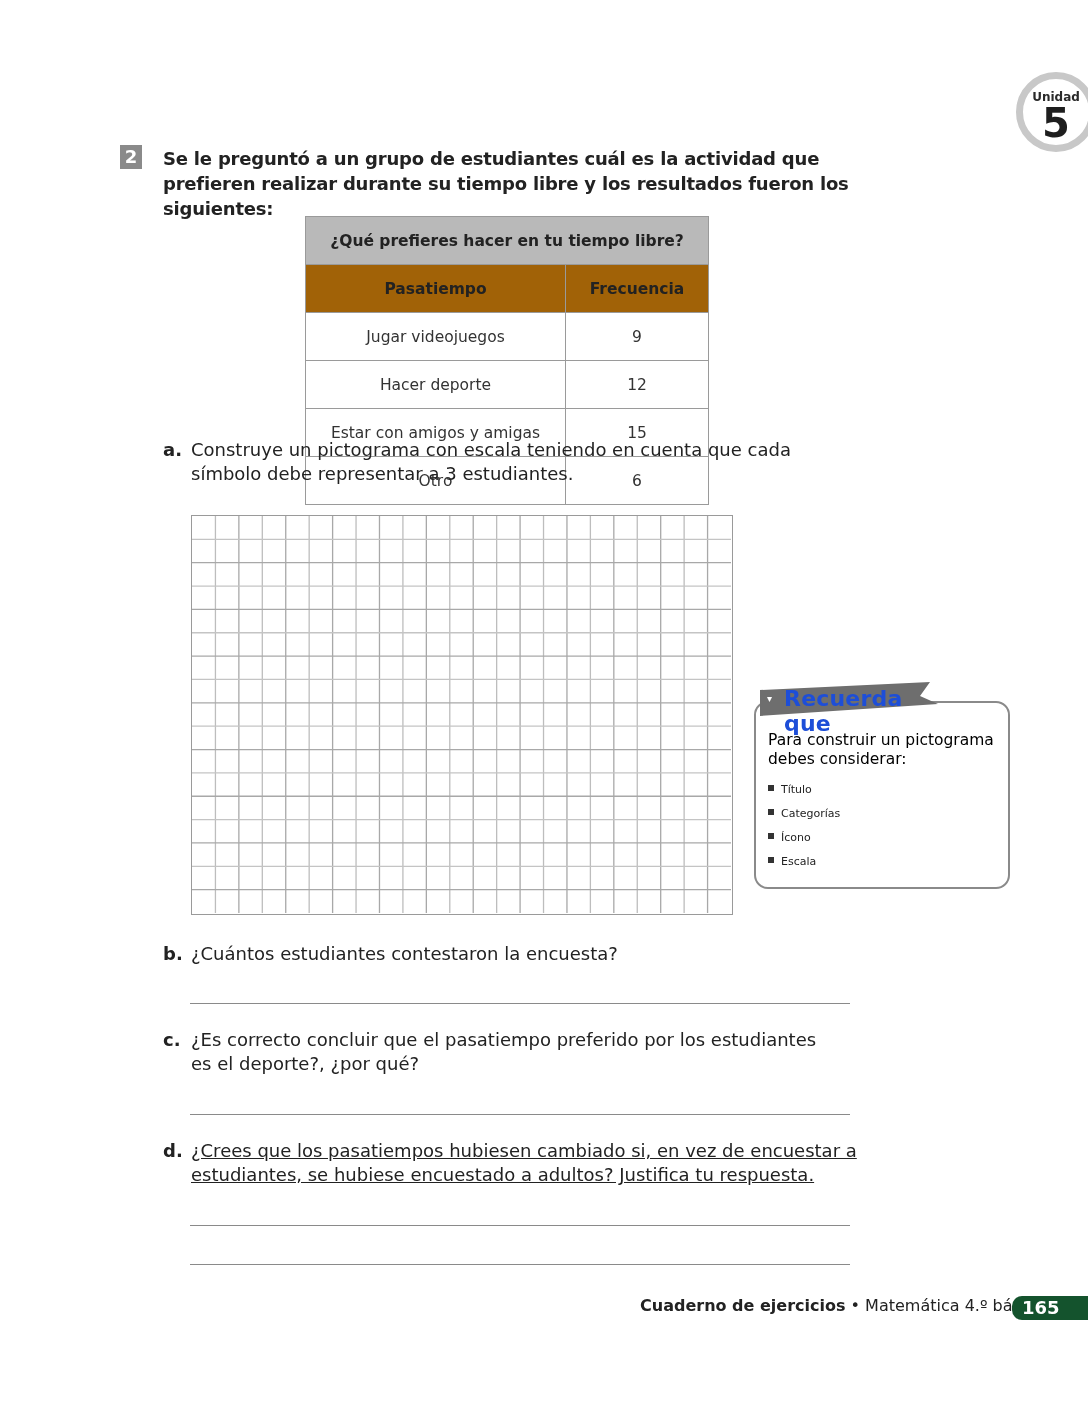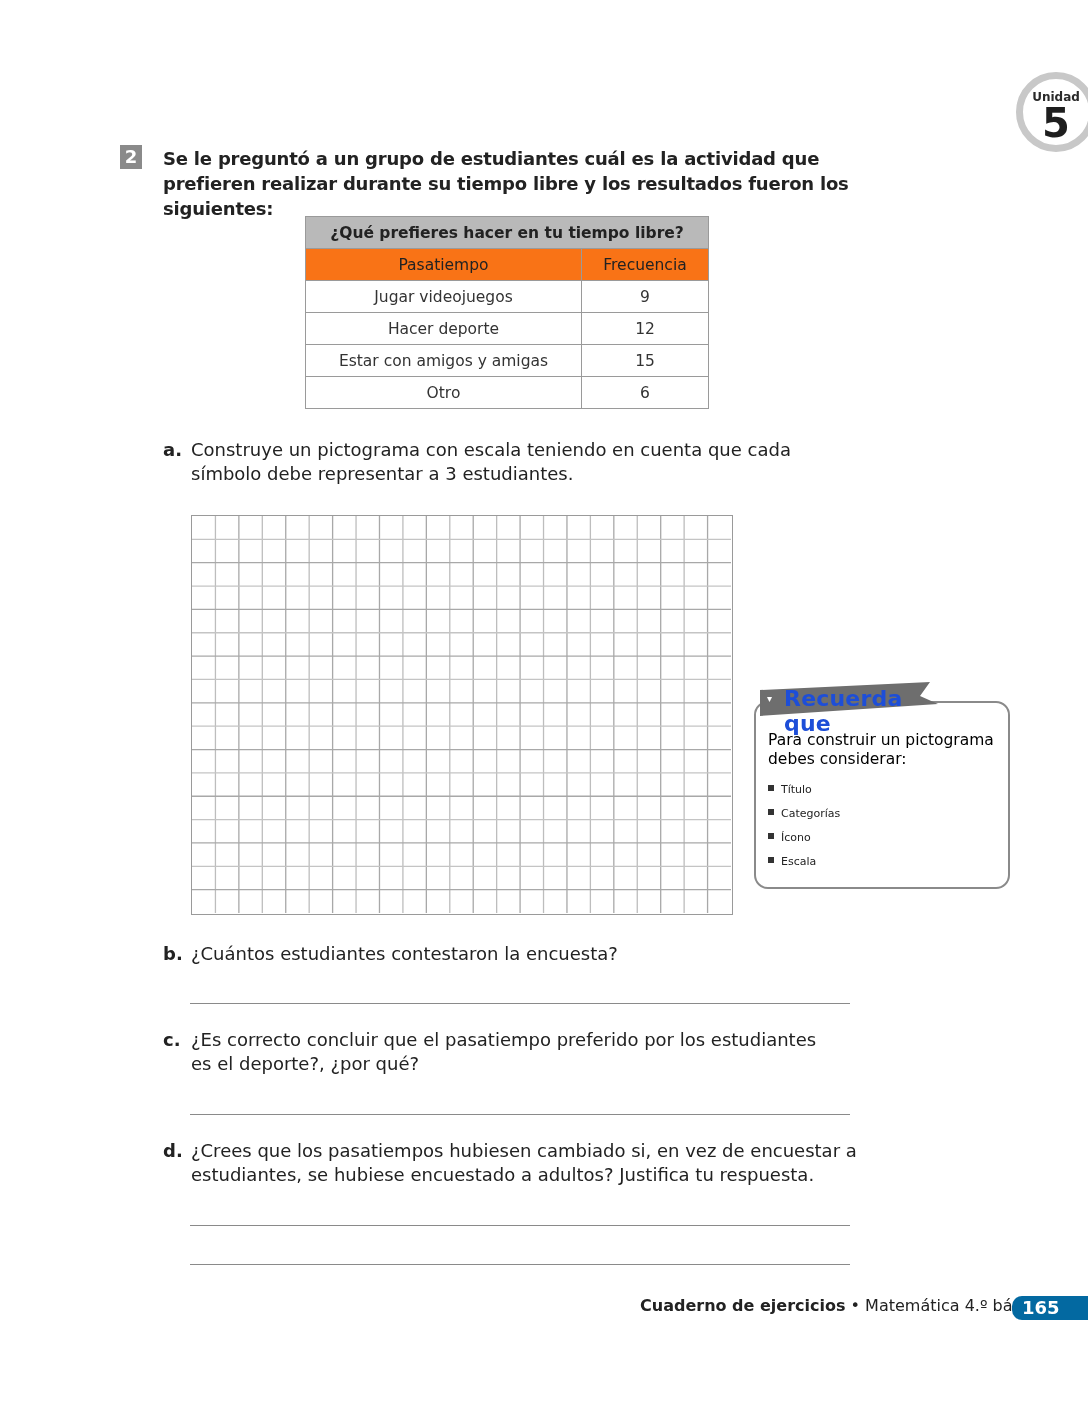--- a/index.html
+++ b/index.html
@@ -13,23 +13,23 @@
   .unit-badge .num { display:block; font-size:40px; font-weight:bold; line-height:38px; color:#1e1e1e; }
 
   .q-num { position:absolute; left:120px; top:145px; width:22px; height:24px;
            background:#8a8a8a; color:#fff; font-weight:bold; font-size:18px;
            text-align:center; line-height:24px; }
   .q-text { position:absolute; left:163px; top:146px; width:720px;
             font-size:18px; line-height:25px; font-weight:bold; color:#222; letter-spacing:-0.2px; }
 
   table.freq { position:absolute; left:305px; top:216px; width:404px;
                border-collapse:collapse; font-size:15.5px; color:#333; }
-  table.freq td, table.freq th { border:1.5px solid #9a9a9a; height:31px; padding:0; text-align:center; }
+  table.freq td, table.freq th { border:1.5px solid #9a9a9a; height:31px; padding:8px; text-align:center; }
   table.freq th.title { background:#b9b9b9; font-weight:bold; color:#222; }
-  table.freq th.col { background:#f97316; font-weight:normal; color:#222; }
+  table.freq th.col { background:#a16207; font-weight:bold; color:#222; }
   table.freq td.val { width:126px; }
 
   .sub { position:absolute; left:163px; font-size:18px; line-height:24px; color:#222; width:700px; }
   .sub .letter { position:absolute; left:0; top:0; font-weight:bold; }
   .sub .txt { display:block; margin-left:28px; }
 
   .grid { position:absolute; left:191px; top:515px; width:542px; height:400px;
           border:1.5px solid #9a9a9a; box-sizing:border-box; }
   .grid svg { position:absolute; left:0; top:0; }
 
@@ -41,21 +41,21 @@
   .ribbon svg { position:absolute; left:0; top:0; }
   .ribbon .rtxt { position:absolute; left:24px; top:4px; font-size:22px; font-weight:bold; color:#1d4ed8; letter-spacing:0.2px; }
   .ribbon .bullet { position:absolute; left:7px; top:13px; width:7px; height:7px; color:#fff; font-size:10px; line-height:7px; }
   .rec-intro { position:absolute; left:768px; top:731px; width:240px; font-size:15.5px; line-height:19px; color:#000000; }
   .rec-list { position:absolute; left:768px; top:779px; margin:0; padding:0; list-style:none; font-size:11px; color:#222; }
   .rec-list li { height:24px; line-height:22px; }
   .rec-list .sq { display:inline-block; width:6px; height:6px; background:#333; margin-right:7px; vertical-align:middle; position:relative; top:-2px; }
 
   .footer { position:absolute; left:640px; top:1296px; font-size:16px; color:#222; white-space:nowrap; }
   .footer .book { font-weight:bold; }
-  .page-tab { position:absolute; left:1012px; top:1296px; width:76px; height:24px; background:#0369a1;
+  .page-tab { position:absolute; left:1012px; top:1296px; width:76px; height:24px; background:#14532d;
               border-radius:10px 0 0 10px; color:#fff; font-weight:bold; font-size:18px; line-height:24px; padding-left:10px; box-sizing:border-box; }
 </style>
 </head>
 <body>
 
 <div class="unit-badge">
   <span class="lbl">Unidad</span>
   <span class="num">5</span>
 </div>
 
@@ -161,21 +161,21 @@
 <div class="answer-line" style="top:1003px;"></div>
 
 <div class="sub" style="top:1028px;">
   <span class="letter">c.</span>
   <span class="txt" style="width:650px;">¿Es correcto concluir que el pasatiempo preferido por los estudiantes es el deporte?, ¿por qué?</span>
 </div>
 <div class="answer-line" style="top:1114px;"></div>
 
 <div class="sub" style="top:1139px;">
   <span class="letter">d.</span>
-  <span class="txt" style="width:670px;">¿Crees que los pasatiempos hubiesen cambiado si, en vez de encuestar a estudiantes, se hubiese encuestado a adultos? Justifica tu respuesta.</span>
+  <span class="txt" style="width:670px;text-decoration:underline;">¿Crees que los pasatiempos hubiesen cambiado si, en vez de encuestar a estudiantes, se hubiese encuestado a adultos? Justifica tu respuesta.</span>
 </div>
 <div class="answer-line" style="top:1225px;"></div>
 <div class="answer-line" style="top:1264px;"></div>
 
 <div class="footer">
   <span class="book">Cuaderno de ejercicios</span>
   <span>•</span>
   <span>Matemática 4.º básico</span>
 </div>
 <div class="page-tab">165</div>

